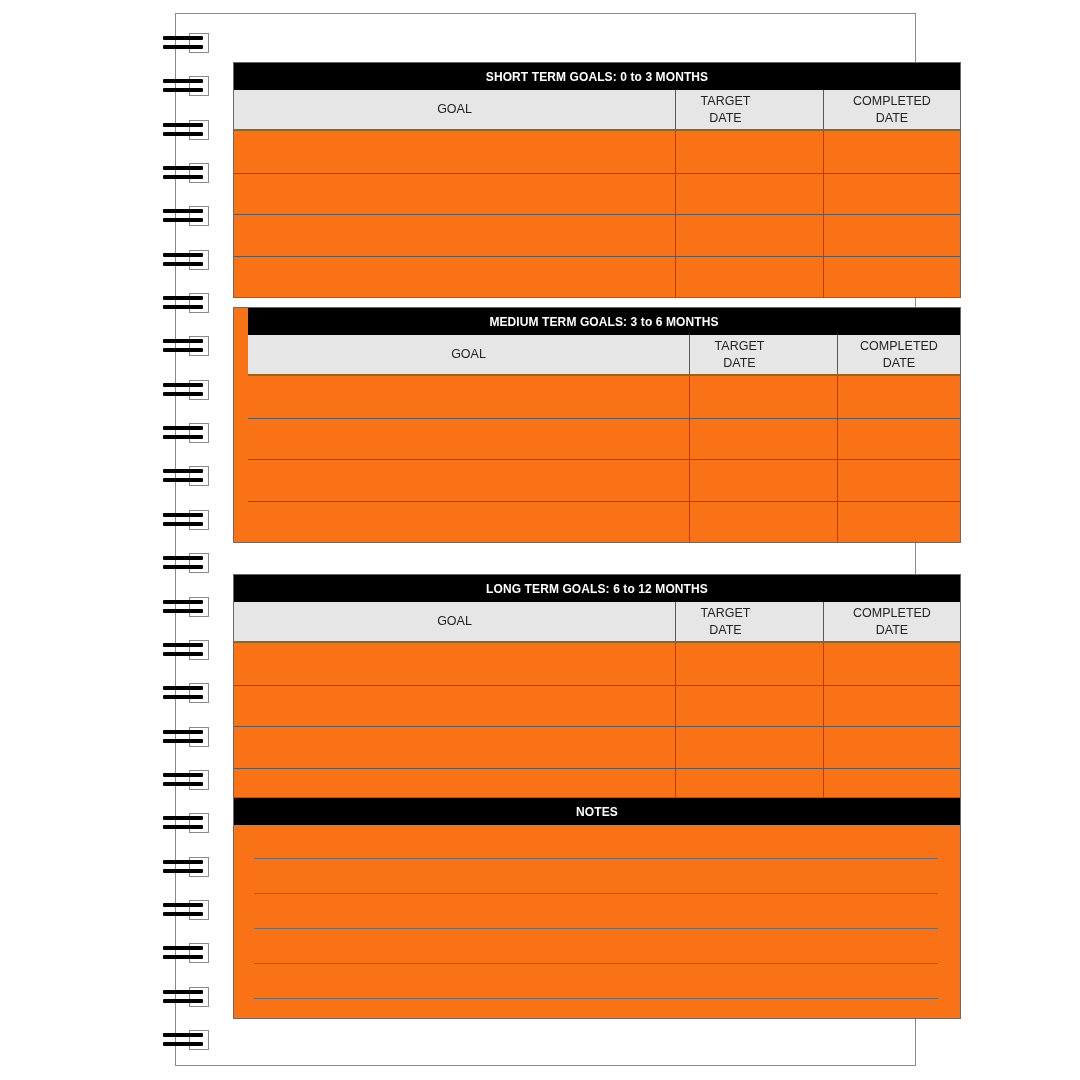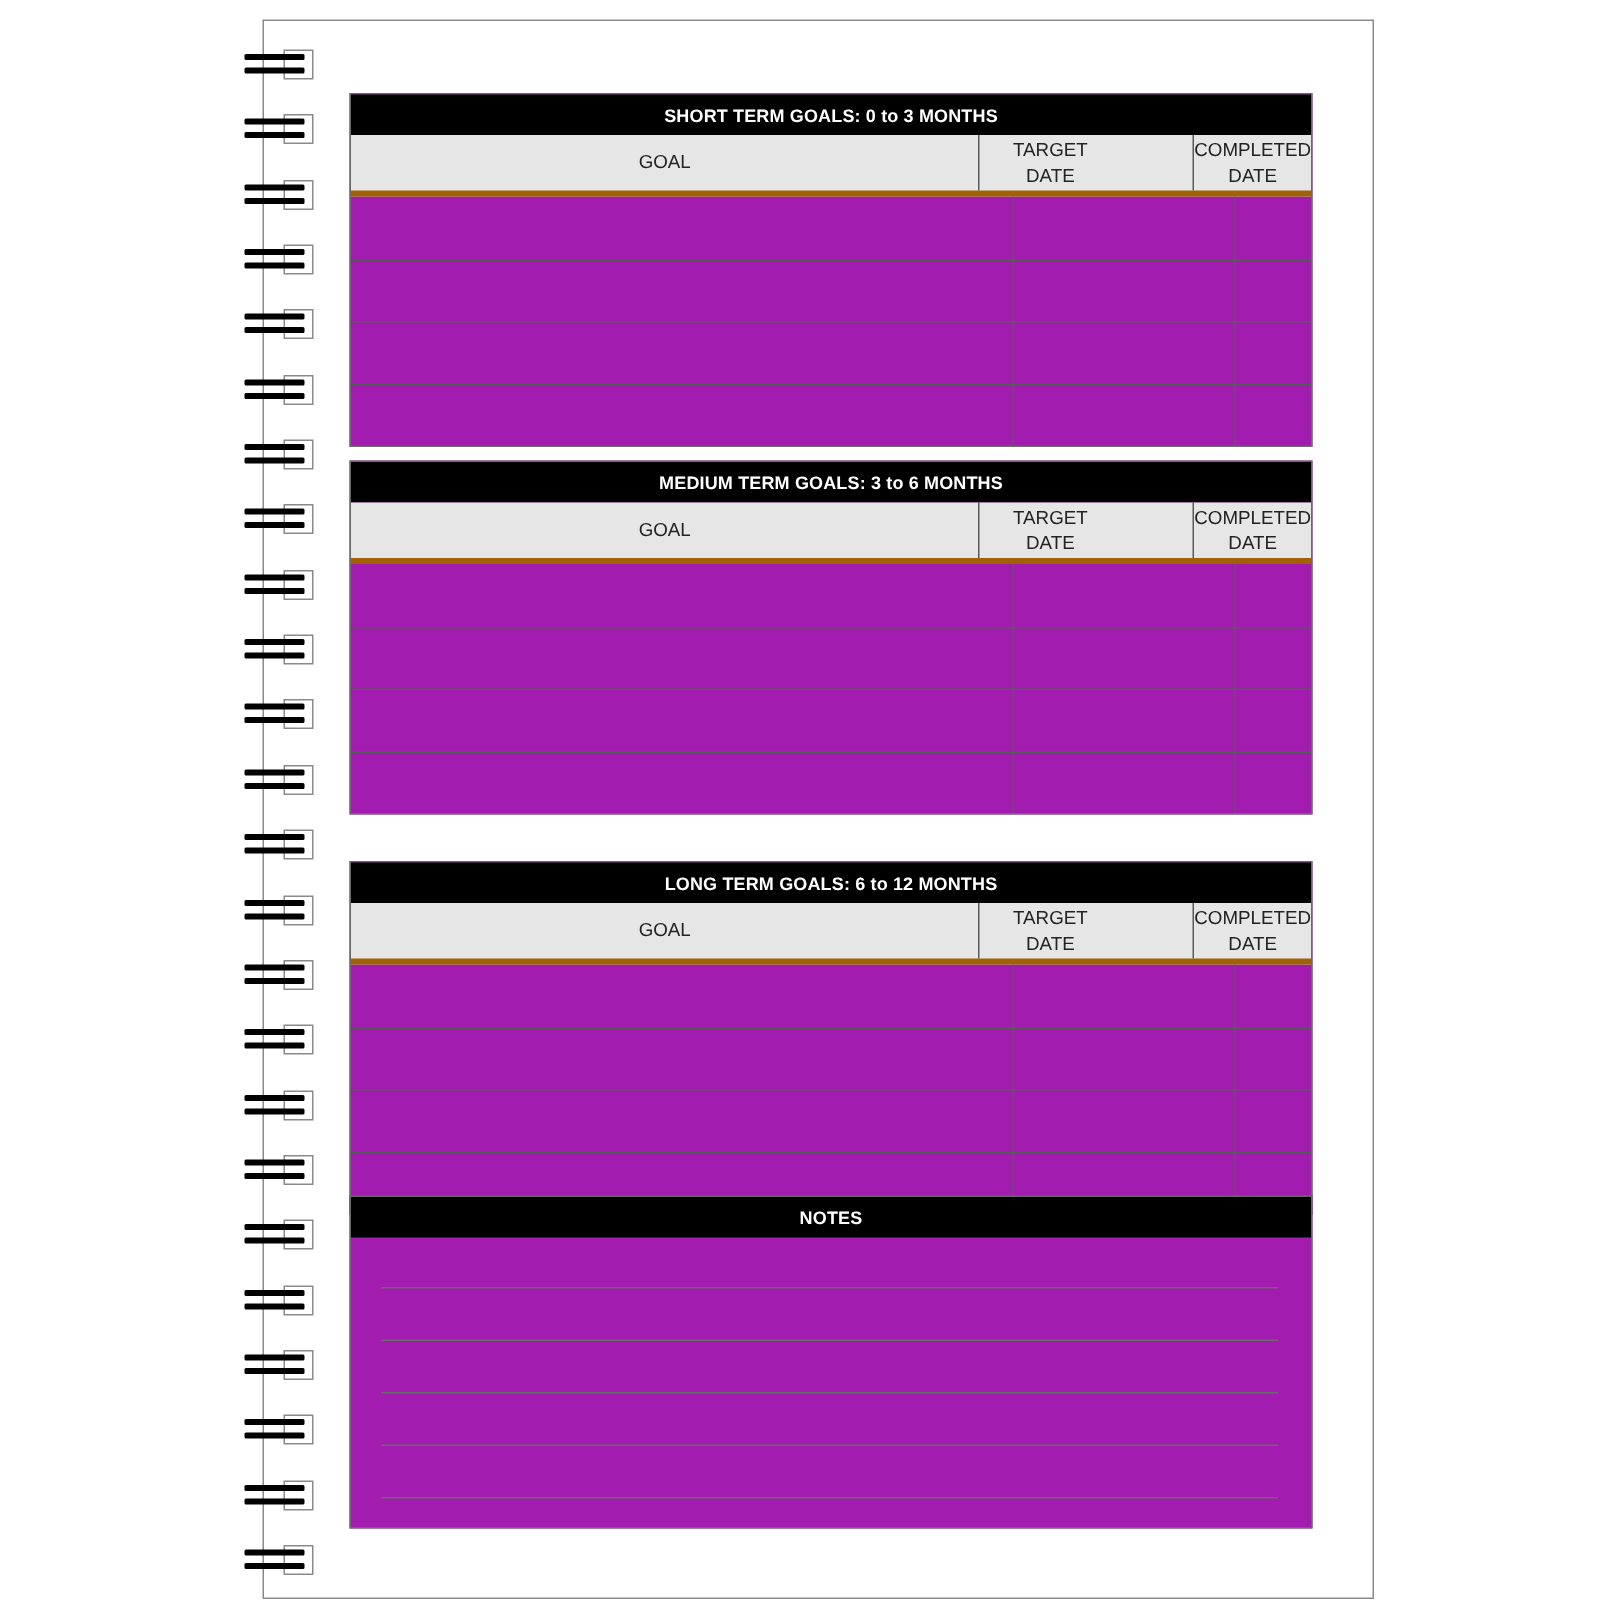--- a/index.html
+++ b/index.html
@@ -9,27 +9,27 @@
   }
   .page {
     position: absolute; left: 175px; top: 13px; width: 741px; height: 1053px;
     border: 1px solid #8a8a8a; background: #fff; box-sizing: border-box;
   }
   .ring { position: absolute; left: 163px; width: 46px; height: 20px; }
   .ring .wire { position: absolute; left: 0; width: 40px; height: 4px; background: #000; border-radius: 1px; }
   .ring .wire.w1 { top: 3px; }
   .ring .wire.w2 { top: 12px; }
   .ring .hole { position: absolute; left: 26px; top: 0; width: 18px; height: 18px; border: 1px solid #8a8a8a; background: transparent; }
-  .section { position: absolute; left: 233px; width: 642px; border: 1px solid #6a6a6a; box-sizing: border-box; background: #a21caf; }
+  .section { position: absolute; left: 233px; width: 728px; border: 1px solid #6a6a6a; box-sizing: border-box; background: #f97316; }
   .sec-title {
     height: 27px; background: #000; color: #fff; font-weight: bold; font-size: 12px;
     display: flex; align-items: center; justify-content: center; letter-spacing: 0.1px;
   }
   .row { display: flex; border-top: 1px solid #5a5a5a; box-sizing: border-box; }
-  .row.head { background: #e6e6e6; height: 41px; border-top: none; border-bottom: 4px solid #a16207; }
+  .row.head { background: #e6e6e6; height: 41px; border-top: none; border-bottom: 2px solid #a16207; }
   .row.body { height: 41.5px; }
   .row.head + .row.body { border-top: none; }
   .cell { box-sizing: border-box; display: flex; align-items: center; justify-content: center; text-align: center; font-size: 12.5px; color: #222; line-height: 17px; }
   .c-goal { width: 441px; }
   .c-target { width: 100px; border-left: 1px solid #5a5a5a; justify-content: center; }
   .c-done { flex: 1; border-left: 1px solid #5a5a5a; margin-left: 48px; }
   .notes-area { position: relative; height: 193px; }
   .note-line { position: absolute; left: 20px; right: 22px; height: 0; border-top: 1px solid #6a6a6a; }
 </style>
 </head>
@@ -186,21 +186,21 @@
     <div class="cell c-target"></div>
     <div class="cell c-done"></div>
   </div>
   <div class="row body">
     <div class="cell c-goal"></div>
     <div class="cell c-target"></div>
     <div class="cell c-done"></div>
   </div>
 </div>
 
-<div class="section" style="top:307px;">
+<div class="section" style="top:307px;padding-left:14px;">
   <div class="sec-title">MEDIUM TERM GOALS:  3 to 6 MONTHS</div>
   <div class="row head">
     <div class="cell c-goal">GOAL</div>
     <div class="cell c-target">
         <span><span>TARGET</span><br><span>DATE</span></span>
       </div>
     <div class="cell c-done">
         <span><span>COMPLETED</span><br><span>DATE</span></span>
       </div>
   </div>

